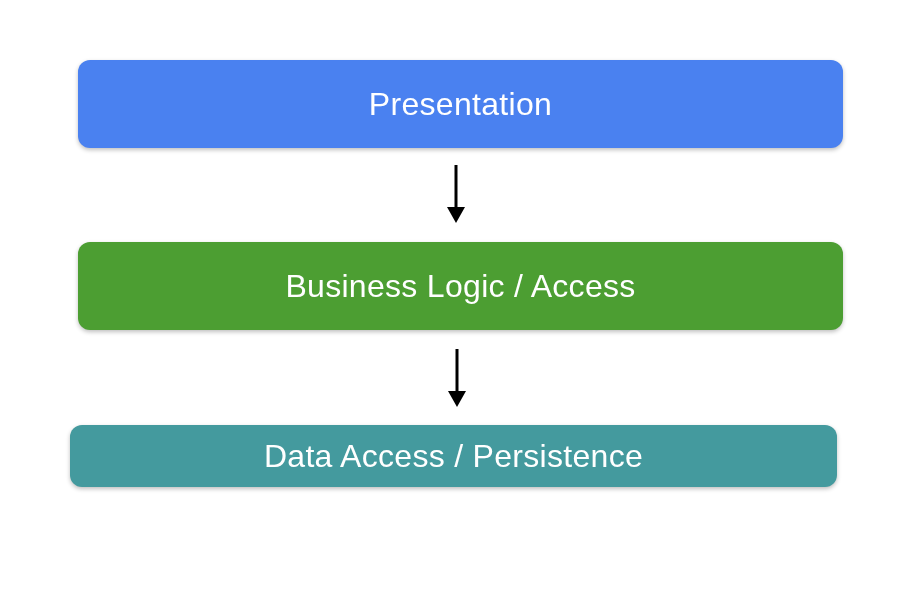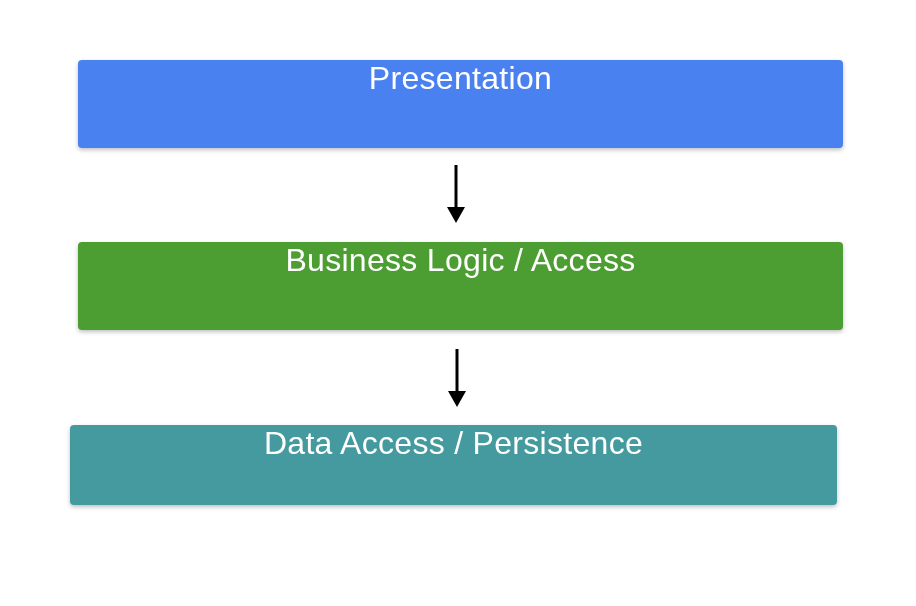--- a/index.html
+++ b/index.html
@@ -7,35 +7,36 @@
   .canvas {
     position: relative;
     width: 916px;
     height: 606px;
     background: #ffffff;
     font-family: "Liberation Sans", "DejaVu Sans", sans-serif;
     overflow: hidden;
   }
   .layer-box {
     position: absolute;
-    border-radius: 4px;
+    border-radius: 12px;
     display: flex;
+    align-items: center;
     justify-content: center;
     box-shadow: 0 2px 4px rgba(0,0,0,0.25);
   }
   .layer-label {
     color: #ffffff;
     font-size: 32px;
     font-weight: 400;
     letter-spacing: 0.3px;
     white-space: nowrap;
   }
   .box-presentation { left: 78px;  top: 60px;  width: 765px; height: 88px; }
   .box-business     { left: 78px;  top: 242px; width: 765px; height: 88px; }
-  .box-data         { left: 70px;  top: 425px; width: 767px; height: 80px; }
+  .box-data         { left: 70px;  top: 425px; width: 767px; height: 62px; }
   .arrow {
     position: absolute;
     width: 24px;
     height: 60px;
   }
   .arrow-1 { left: 444px; top: 164px; }
   .arrow-2 { left: 445px; top: 348px; }
 </style>
 </head>
 <body>

